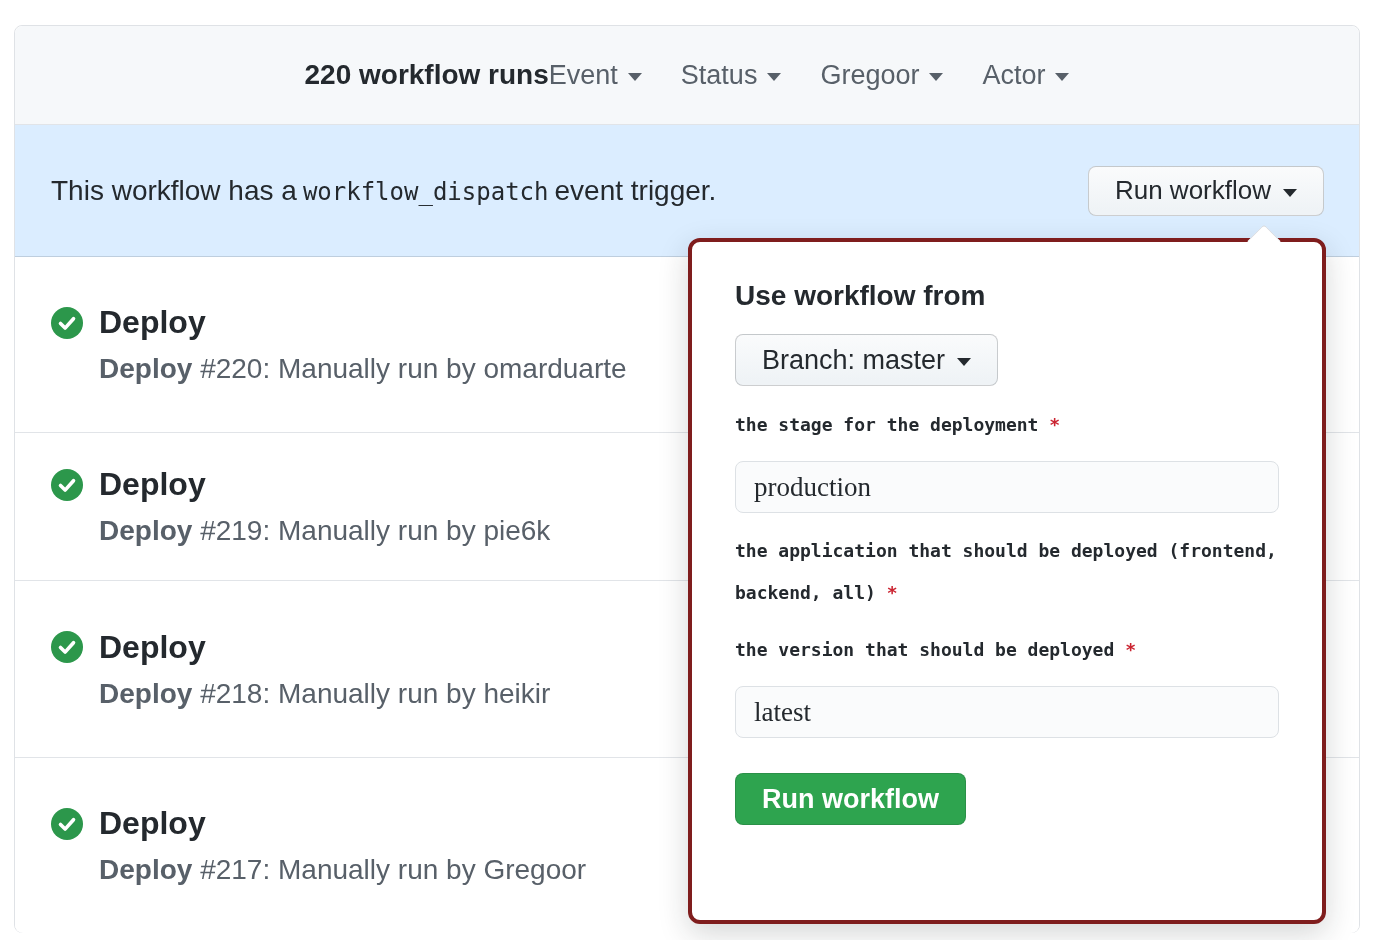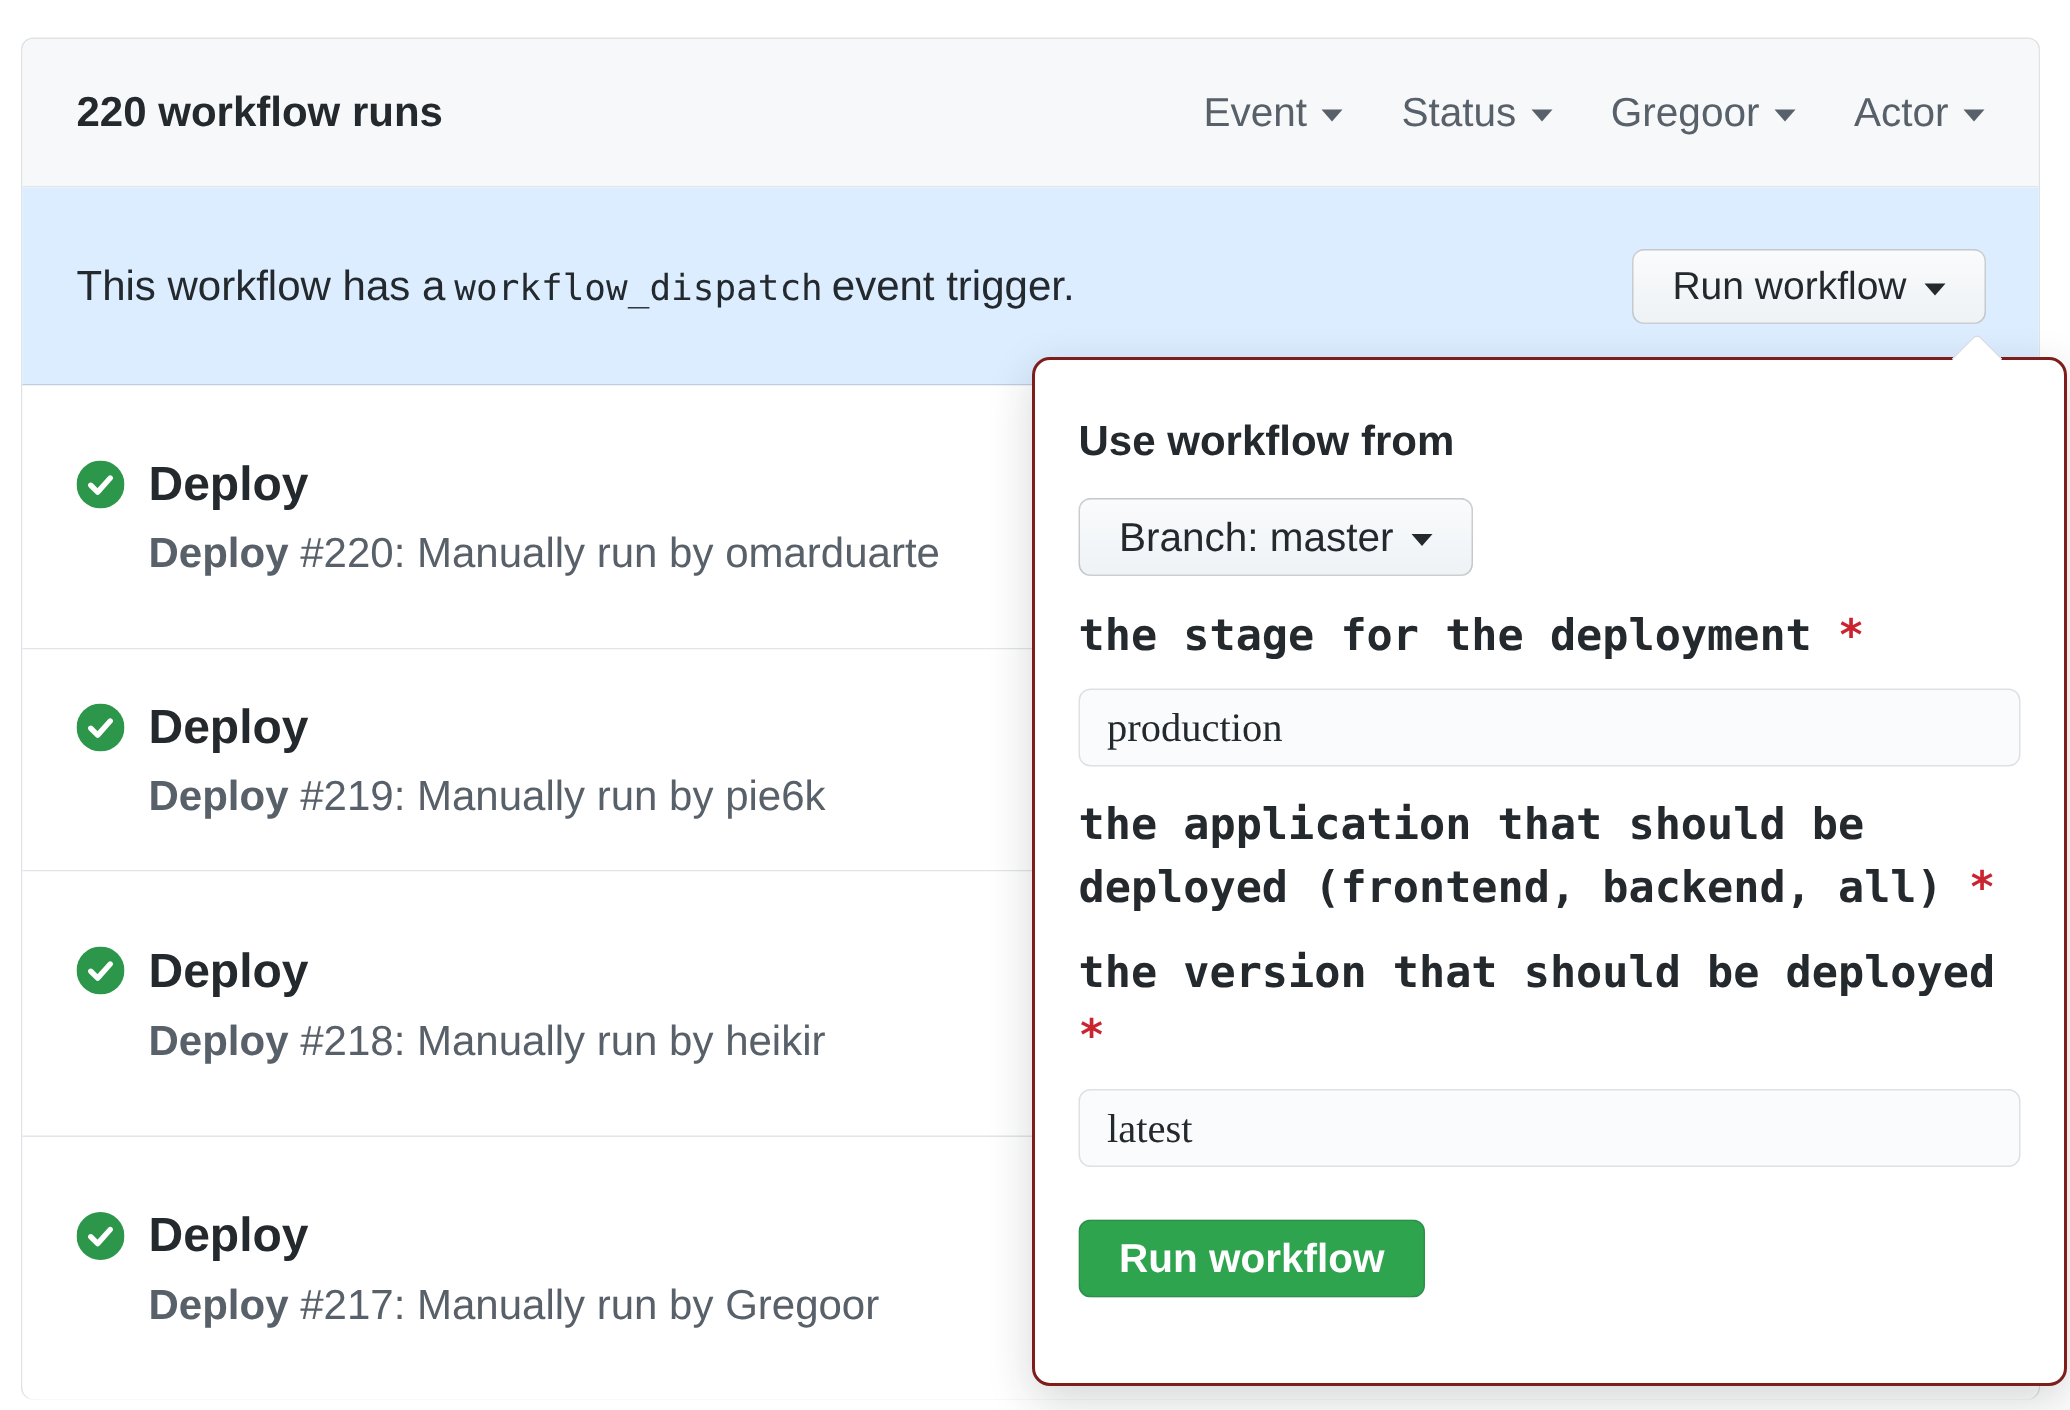--- a/index.html
+++ b/index.html
@@ -13,21 +13,21 @@
   .container {
     position: absolute;
     left: 14px; top: 25px;
     width: 1346px; height: 908px;
     border: 1px solid #dfe2e6;
     border-radius: 8px;
     background: #ffffff;
   }
   
   .list-header {
-    display: flex; align-items: center; justify-content: space-between;
+    display: flex; align-items: center; justify-content: center;
     height: 99px;
     padding: 0 36px;
     background: #f6f8fa;
     border-bottom: 1px solid #e1e4e8;
     border-radius: 8px 8px 0 0;
   }
   .runs-count { font-size: 28px; font-weight: bold; color: #24292e; }
   .filters { display: flex; align-items: center; gap: 39px; }
   .filter-btn {
     display: inline-flex; align-items: center; gap: 10px;
@@ -83,43 +83,43 @@
   .status-icon { width: 32px; height: 32px; flex: none; }
   .run-sub {
     margin-left: 48px; margin-top: 12px;
     font-size: 28px; color: #586069;
   }
   .run-sub .run-name { font-weight: bold; }
   
   .run-popup {
     position: absolute;
     left: 673px; top: 212px;
-    width: 690px; height: 686px;
-    background: #ffffff;
-    border: 2px solid #7f1d1d;
+    width: 638px; height: 686px;
+    background: #ffffff;
+    border: 4px solid #7f1d1d;
     border-radius: 12px;
     box-shadow: 0 10px 30px rgba(27,31,35,0.18);
-    padding: 38px 29px;
+    padding: 38px 43px;
     z-index: 5;
   }
   .popup-notch {
     position: absolute;
     top: -13px; right: 46px;
     width: 24px; height: 24px;
     background: #ffffff;
     border-top: 1px solid #d8dbdf;
     border-left: 1px solid #d8dbdf;
     transform: rotate(45deg);
     border-top-left-radius: 4px;
   }
   .popup-heading { font-size: 28px; font-weight: bold; margin-bottom: 22px; }
   .branch-btn { margin-bottom: 18px; height: 52px; font-size: 27px; }
   .field-label {
     font-family: "DejaVu Sans Mono", monospace;
-    font-size: 29px; font-weight: bold;
+    font-size: 18px; font-weight: bold;
     line-height: 42px;
     color: #24292e;
     margin-bottom: 15px;
   }
   .required-marker { color: #cb2431; font-weight: bold; }
   .field-input {
     display: block;
     width: 100%; height: 52px;
     font-family: Liberation Serif, serif;
     font-size: 27px; color: #24292e;

